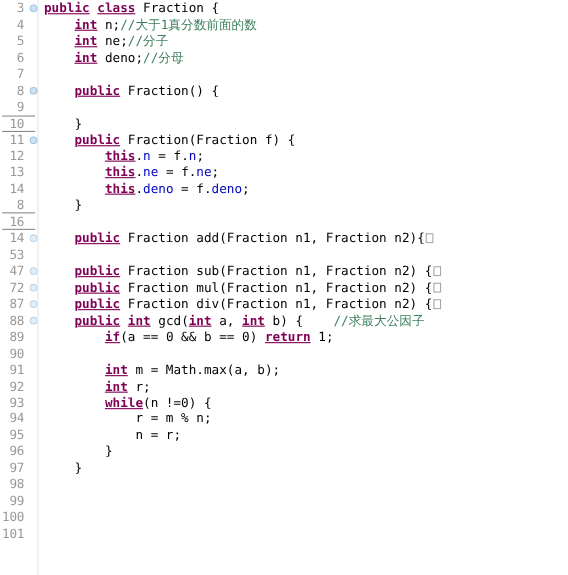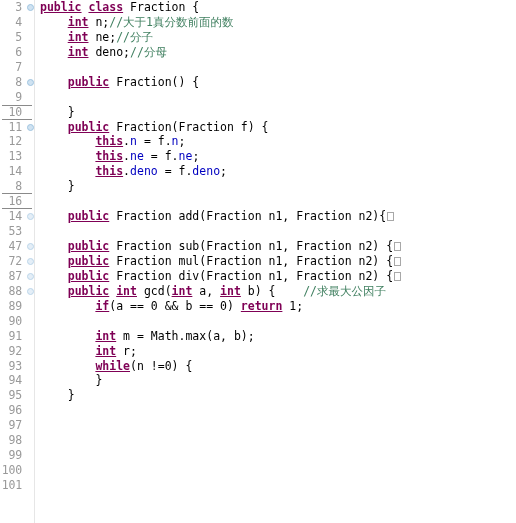--- a/index.html
+++ b/index.html
@@ -253,18 +253,20 @@
       <div class="cline">&nbsp;</div>
       <div class="cline"><span class="pln">    </span><span class="kw">public</span><span class="pln"> Fraction sub(Fraction n1, Fraction n2) {</span><span class="foldbox"></span></div>
       <div class="cline"><span class="pln">    </span><span class="kw">public</span><span class="pln"> Fraction mul(Fraction n1, Fraction n2) {</span><span class="foldbox"></span></div>
       <div class="cline"><span class="pln">    </span><span class="kw">public</span><span class="pln"> Fraction div(Fraction n1, Fraction n2) {</span><span class="foldbox"></span></div>
       <div class="cline"><span class="pln">    </span><span class="kw">public</span><span class="pln"> </span><span class="kw">int</span><span class="pln"> gcd(</span><span class="kw">int</span><span class="pln"> a, </span><span class="kw">int</span><span class="pln"> b) {    </span><span class="cmt">//求最大公因子</span></div>
       <div class="cline"><span class="pln">        </span><span class="kw">if</span><span class="pln">(a == </span><span class="num">0</span><span class="pln"> &amp;&amp; b == </span><span class="num">0</span><span class="pln">) </span><span class="kw">return</span><span class="pln"> </span><span class="num">1</span><span class="pln">;</span></div>
       <div class="cline">&nbsp;</div>
       <div class="cline"><span class="pln">        </span><span class="kw">int</span><span class="pln"> m = Math.</span><span class="stat">max</span><span class="pln">(a, b);</span></div>
       <div class="cline"><span class="pln">        </span><span class="kw">int</span><span class="pln"> r;</span></div>
       <div class="cline"><span class="pln">        </span><span class="kw">while</span><span class="pln">(n !=</span><span class="num">0</span><span class="pln">) {</span></div>
+      <div class="cline"><span class="pln">            </span><span class="pln">r = m % n;</span></div>
+      <div class="cline"><span class="pln">            </span><span class="pln">n = r;</span></div>
       <div class="cline"><span class="pln">        </span><span class="pln">}</span></div>
       <div class="cline"><span class="pln">    </span><span class="pln">}</span></div>
       <div class="cline">&nbsp;</div>
     </div>
 
 </div>
 
 </body></html>

